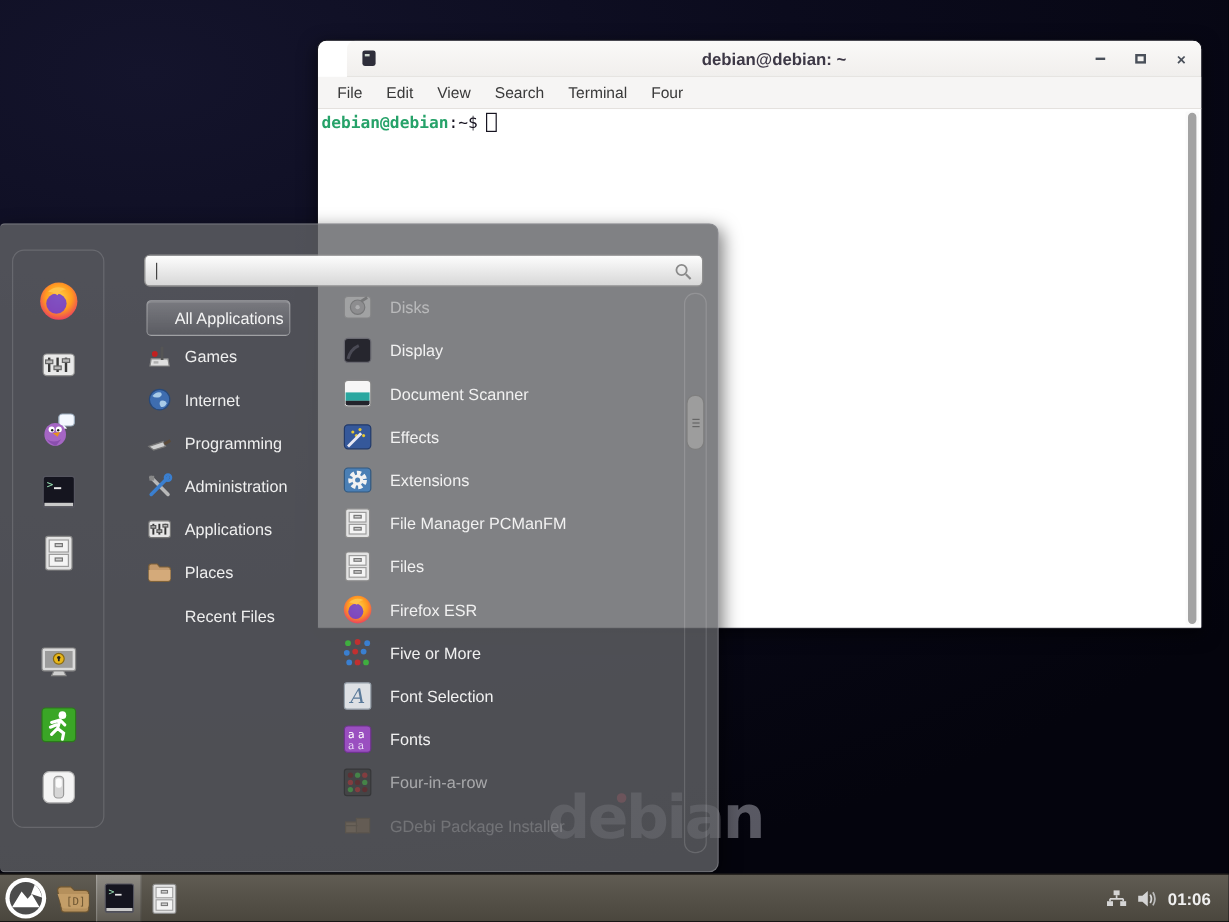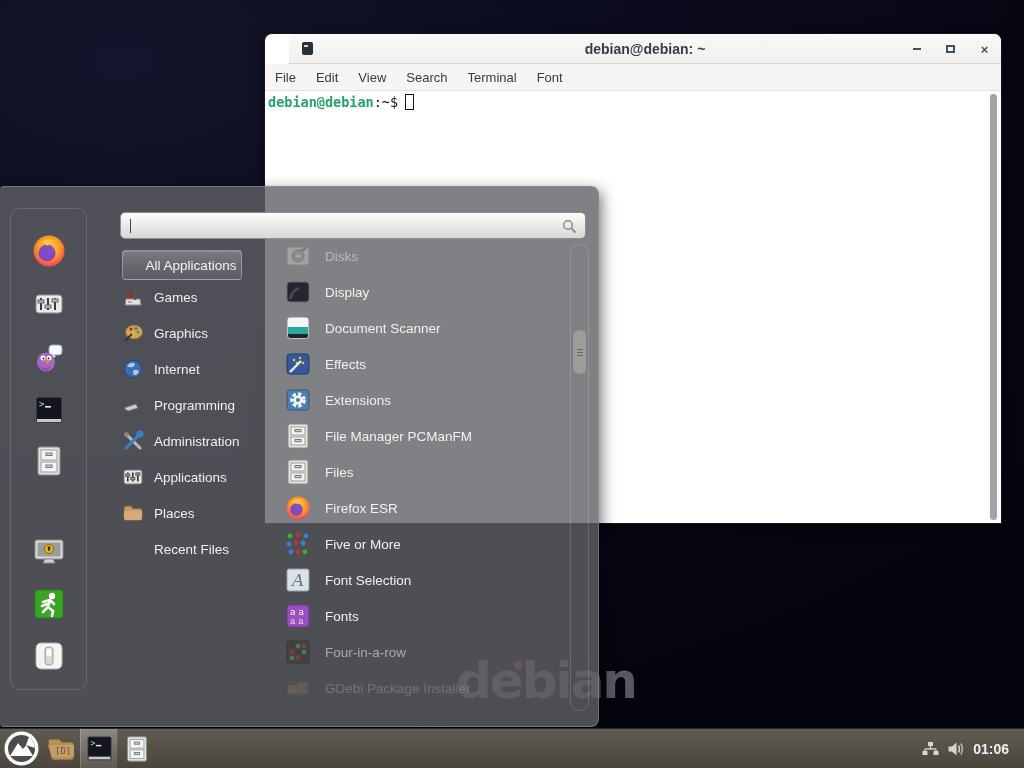--- a/index.html
+++ b/index.html
@@ -25,21 +25,21 @@
   .term-title { font-size:14px; font-weight:bold; color:#3d3846; }
   .term-appicon { position:absolute; left:13px; top:8px; width:11px; height:13px;
     background:#2e2e3a; border-radius:2px; }
   .term-appicon::after { content:""; position:absolute; left:2px; top:3px; width:4px; height:2px; background:#cfd8cf; }
   .win-btns { position:absolute; right:10px; top:0; height:30px; display:flex; align-items:center; gap:21px; }
   .wbtn { width:13px; height:13px; display:flex; align-items:center; justify-content:center; cursor:default; }
   .wbtn .min-glyph { width:8px; height:2px; background:#4a505a; }
   .wbtn .max-glyph { width:9px; height:8px; border:2px solid #4a505a; }
   .wbtn .close-glyph { font-size:13px; font-weight:bold; color:#4a505a; line-height:1; }
   .term-menubar { height:27px; background:#f6f5f4; border-bottom:1px solid #e4e1de;
-    display:flex; align-items:center; padding-left:0; }
+    display:flex; align-items:center; padding-left:6px; }
   .term-menu-item { font-size:13px; color:#3a3a3a; padding:4px 10px; }
   .term-body { position:relative; height:432px; background:#ffffff; }
   .term-line { position:absolute; left:3px; top:3px; font-family:"DejaVu Sans Mono","Liberation Mono",monospace;
     font-size:13.5px; white-space:pre; }
   .p-user { color:#26a269; font-weight:bold; }
   .p-rest { color:#171421; }
   .term-cursor { display:inline-block; width:9px; height:16px; border:1.5px solid #171421;
     vertical-align:-3px; margin-left:7px; }
   .term-scrollbar { position:absolute; right:2px; top:2px; bottom:2px; width:11px; background:#fbfbfb; }
   .term-thumb { position:absolute; left:2px; right:2px; top:1px; bottom:1px; background:#a3a3a3; border-radius:4px; }
@@ -133,21 +133,21 @@
             <span class="close-glyph">×</span>
           </span>
       </span>
     </div>
     <div class="term-menubar">
       <span class="term-menu-item">File</span>
       <span class="term-menu-item">Edit</span>
       <span class="term-menu-item">View</span>
       <span class="term-menu-item">Search</span>
       <span class="term-menu-item">Terminal</span>
-      <span class="term-menu-item">Font</span>
+      <span class="term-menu-item">Four</span>
     </div>
     <div class="term-body">
       <div class="term-line"><span class="p-user">debian@debian</span><span class="p-rest">:~$</span><span class="term-cursor"></span></div>
       <div class="term-scrollbar">
         <div class="term-thumb"></div>
       </div>
     </div>
   </div>
 
   <div class="menu-win">
@@ -261,33 +261,20 @@
       <div class="cat-row">
         <span class="cat-icon">
           <svg width="22" height="22" viewBox="0 0 22 22">
             <path d="M4 13 h14 l1 6 h-16 z" fill="#e0e0e0" stroke="#888"></path>
             <rect x="12" y="3" width="2.2" height="11" fill="#555"></rect>
             <circle cx="7" cy="9" r="2.4" fill="#c02020"></circle>
             <rect x="6" y="15" width="4" height="2" fill="#b0b0b0"></rect>
           </svg>
         </span>
         <span class="cat-label">Games</span>
-      </div>
-      <div class="cat-row">
-        <span class="cat-icon">
-          <svg width="22" height="22" viewBox="0 0 22 22">
-            <ellipse cx="12" cy="10" rx="8.5" ry="7" fill="#d8a557" stroke="#8a6a30"></ellipse>
-            <circle cx="9" cy="7" r="1.6" fill="#c02020"></circle>
-              <circle cx="14" cy="6.5" r="1.6" fill="#2a7fd0"></circle>
-            <circle cx="16" cy="10" r="1.6" fill="#3fae3f"></circle>
-              <circle cx="11" cy="12" r="1.6" fill="#e8d020"></circle>
-            <line x1="3" y1="19" x2="10" y2="12" stroke="#333" stroke-width="2"></line>
-          </svg>
-        </span>
-        <span class="cat-label">Graphics</span>
       </div>
       <div class="cat-row">
         <span class="cat-icon">
           <svg width="22" height="22" viewBox="0 0 22 22">
             <circle cx="11" cy="11" r="8.5" fill="#3e6db0" stroke="#27497a"></circle>
             <path d="M5 8 Q8 4 12 5 Q14 7 11 9 Q7 10 5 8 Z" fill="#a8cbe8"></path>
             <path d="M12 12 Q16 11 17 14 Q15 18 12 17 Q10 14 12 12 Z" fill="#a8cbe8"></path>
           </svg>
         </span>
         <span class="cat-label">Internet</span>

